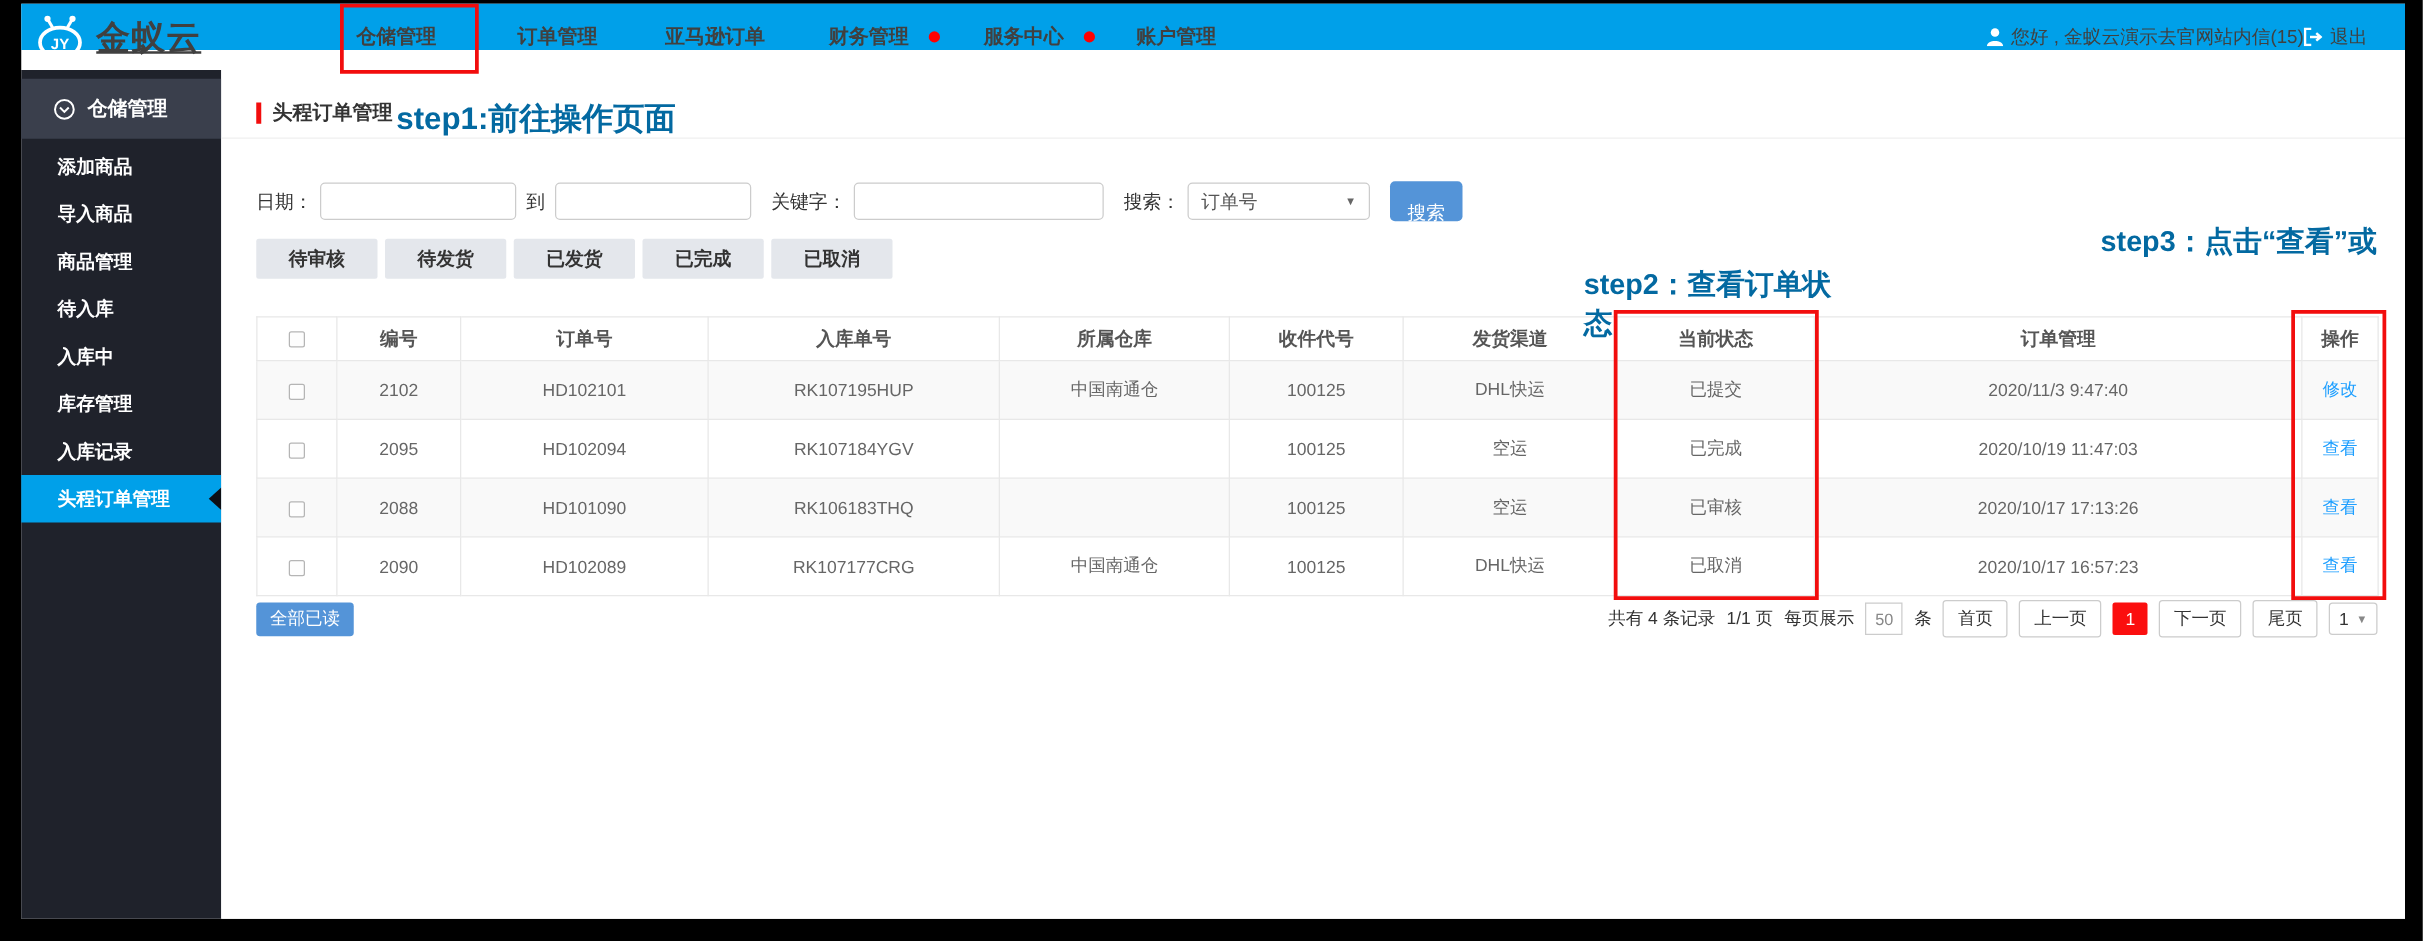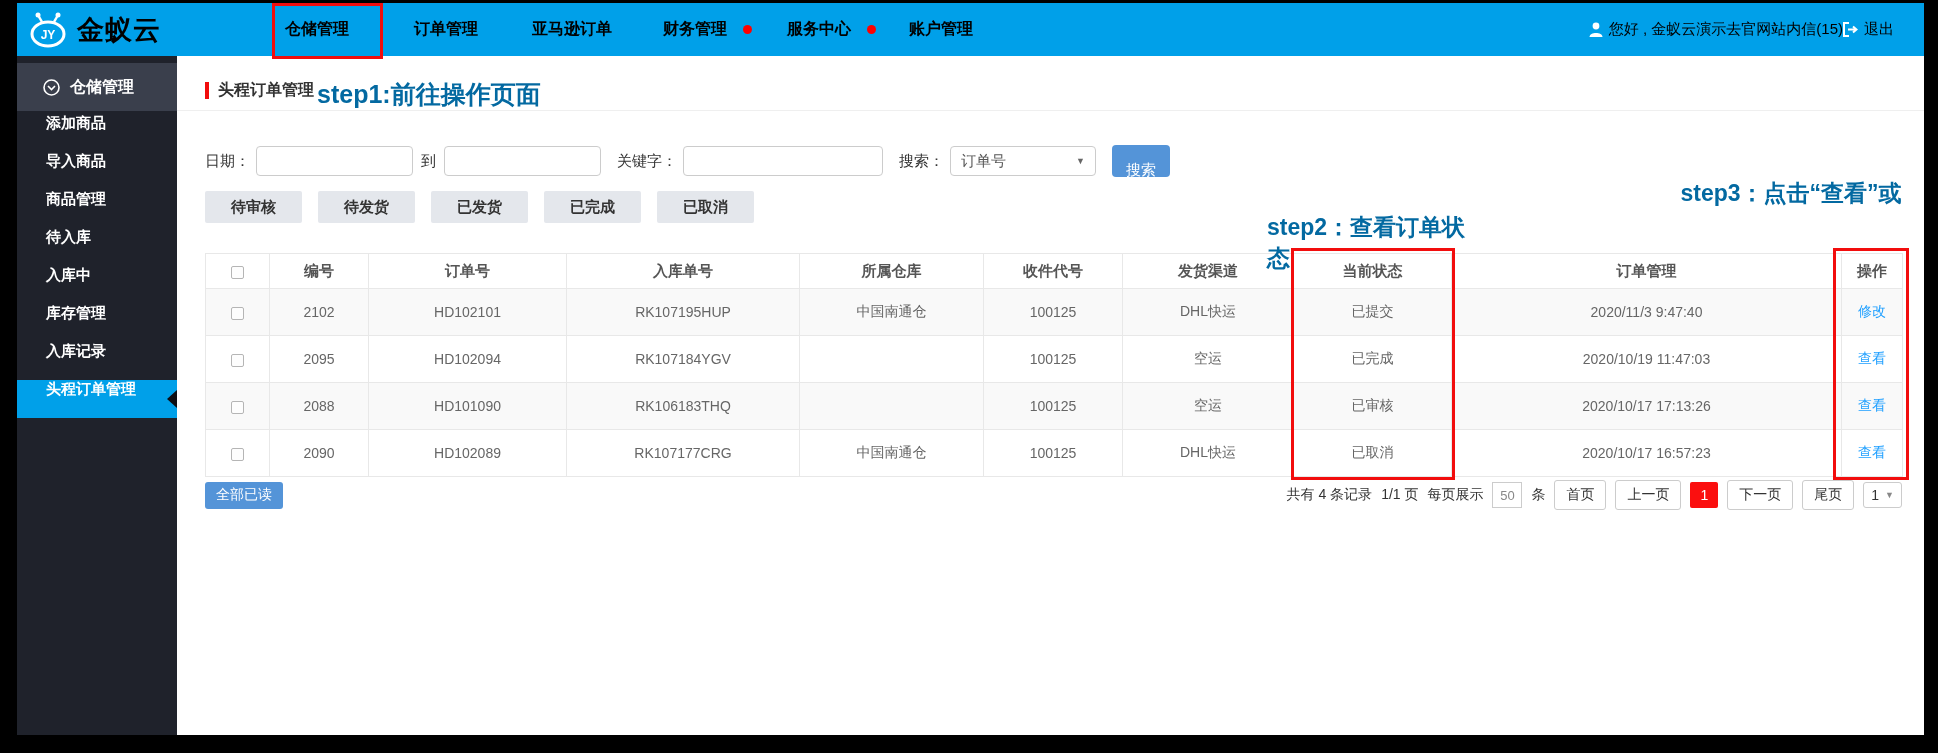--- a/index.html
+++ b/index.html
@@ -1,34 +1,34 @@
 <!DOCTYPE html>
 <html><head>
 <meta charset="utf-8">
 <style>
   * { margin:0; padding:0; box-sizing:border-box; }
   html,body { width:1938px; height:753px; background:#000; font-family:"Liberation Sans","DejaVu Sans",sans-serif; overflow:hidden; }
   #app { position:absolute; left:17px; top:3px; width:1907px; height:732px; background:#fff; }
 
   
-  .navbar { position:relative; height:53px; background:#00a0e9; color:#000000; }
+  .navbar { position:relative; height:37px; background:#00a0e9; color:#404040; }
   .logo { position:absolute; left:8px; top:0; height:53px; display:flex; align-items:center; gap:6px; }
-  .logo-text { font-size:27px; font-weight:bold; letter-spacing:1px; }
+  .logo-text { font-size:27px; font-weight:bold; letter-spacing:1px;text-decoration:underline; }
   .nav-item { position:absolute; top:0; height:53px; display:flex; align-items:center; font-size:16px; font-weight:600; cursor:pointer; }
   .nav-dot { display:inline-block; width:9px; height:9px; background:#ff0000; border-radius:50%; margin-left:16px; }
   .nav-user { position:absolute; right:30px; top:0; height:53px; display:flex; align-items:center; font-size:15px; }
   .nav-user .u-item { display:flex; align-items:center; gap:6px; cursor:pointer; }
   .nav-redbox { position:absolute; left:255px; top:0px; width:111px; height:56px; border:3px solid #f20d0d; z-index:40; pointer-events:none; }
 
   
   .main { position:absolute; top:53px; left:0; right:0; bottom:0; display:flex; }
   .sidebar { width:160px; background:#1f222b; color:#fff; flex:none; padding-top:7px; }
   .sb-header { height:48px; background:#3a3f4c; display:flex; align-items:center; gap:10px; padding-left:26px; font-size:16px; font-weight:bold; }
   .sb-menu { margin-top:3px; }
-  .sb-item { position:relative; height:38px; display:flex; align-items:flex-start; padding-left:29px; font-size:15px; font-weight:600; cursor:pointer; }
+  .sb-item { position:relative; height:38px; display:flex; align-items:center; padding-left:29px; font-size:15px; font-weight:600; cursor:pointer; }
   .sb-item.active { background:#00a0e9; }
   .sb-item.active .tri { position:absolute; right:0; top:50%; margin-top:-9px; width:0; height:0; border-top:9px solid transparent; border-bottom:9px solid transparent; border-right:10px solid #0d0f14; }
 
   .content { position:relative; flex:1; background:#fff; overflow:hidden; }
 
   
   .page-head { position:absolute; left:28px; top:24px; display:flex; align-items:center; gap:9px; }
   .red-bar { width:4px; height:17px; background:#f20d0d; }
   .page-title { font-size:16px; font-weight:bold; color:#333; }
   .head-line { position:absolute; left:0; right:0; top:54px; border-bottom:1px solid #efefef; }
@@ -48,21 +48,21 @@
   .f-input { width:157px; height:30px; border:1px solid #ccc; border-radius:4px; background:#fff; }
   .f-input.key { width:200px; }
   .f-to { margin:0 8px; }
   .f-gap { margin-left:16px; }
   .f-select { width:146px; height:30px; border:1px solid #ccc; border-radius:4px; display:flex; align-items:center; justify-content:space-between; padding:0 10px; color:#555; cursor:pointer; }
   .f-select .arrow { font-size:9px; color:#666; }
   .btn-blue { height:30px; background:#5494d8; color:#fff; border:none; border-radius:4px; font-size:15px; padding:16px 14px; margin-left:16px; cursor:pointer; font-family:inherit; }
 
   
   .tabs { position:absolute; left:28px; top:135px; display:flex; }
-  .tab { width:97px; height:32px; margin-right:16px; background:#e4e7ec; color:#333; font-size:15px; font-weight:600; display:flex; align-items:center; justify-content:center; border-radius:2px; cursor:pointer; }
+  .tab { width:97px; height:32px; margin-right:6px; background:#e4e7ec; color:#333; font-size:15px; font-weight:600; display:flex; align-items:center; justify-content:center; border-radius:2px; cursor:pointer; }
 
   
   .grid { position:absolute; left:28px; top:197px; width:1697px; border-collapse:collapse; table-layout:fixed; }
   .grid th, .grid td { border:1px solid #e8e8e8; text-align:center; overflow:hidden; white-space:nowrap; }
   .grid th { height:35px; font-size:15px; font-weight:bold; color:#555; background:#fff; }
   .grid td { height:47px; font-size:14px; color:#666; }
   .grid tr.stripe td { background:#f9f9f9; }
   .cb { display:inline-block; width:13px; height:13px; border:1px solid #b5b5b5; border-radius:2px; background:#fdfdfd; vertical-align:middle; cursor:pointer; }
   .op-link { color:#1e9fff; text-decoration:none; font-size:14px; cursor:pointer; }
 

